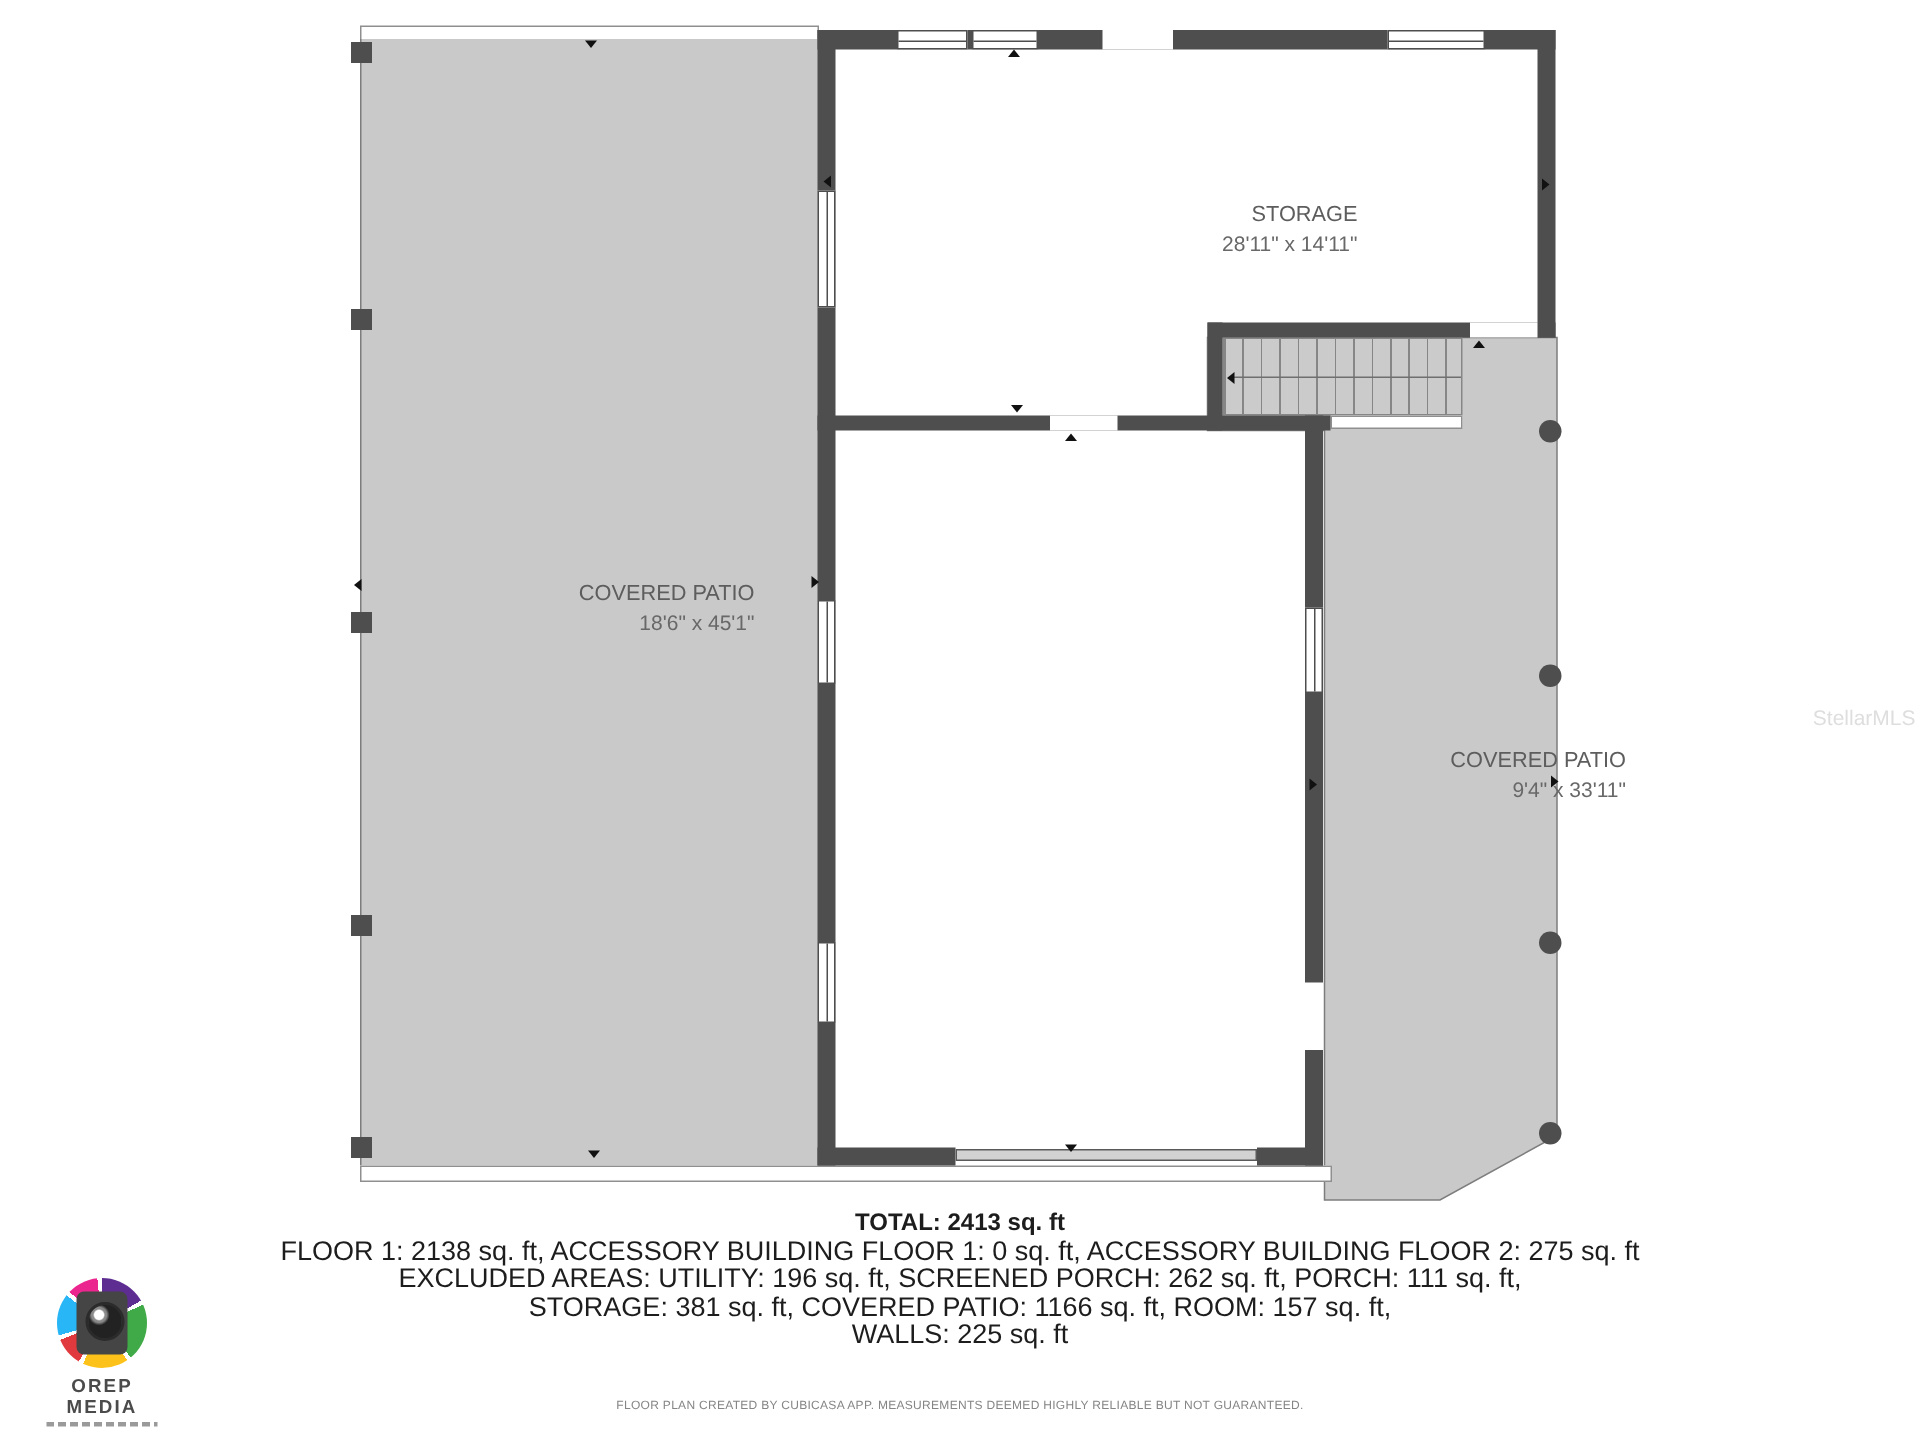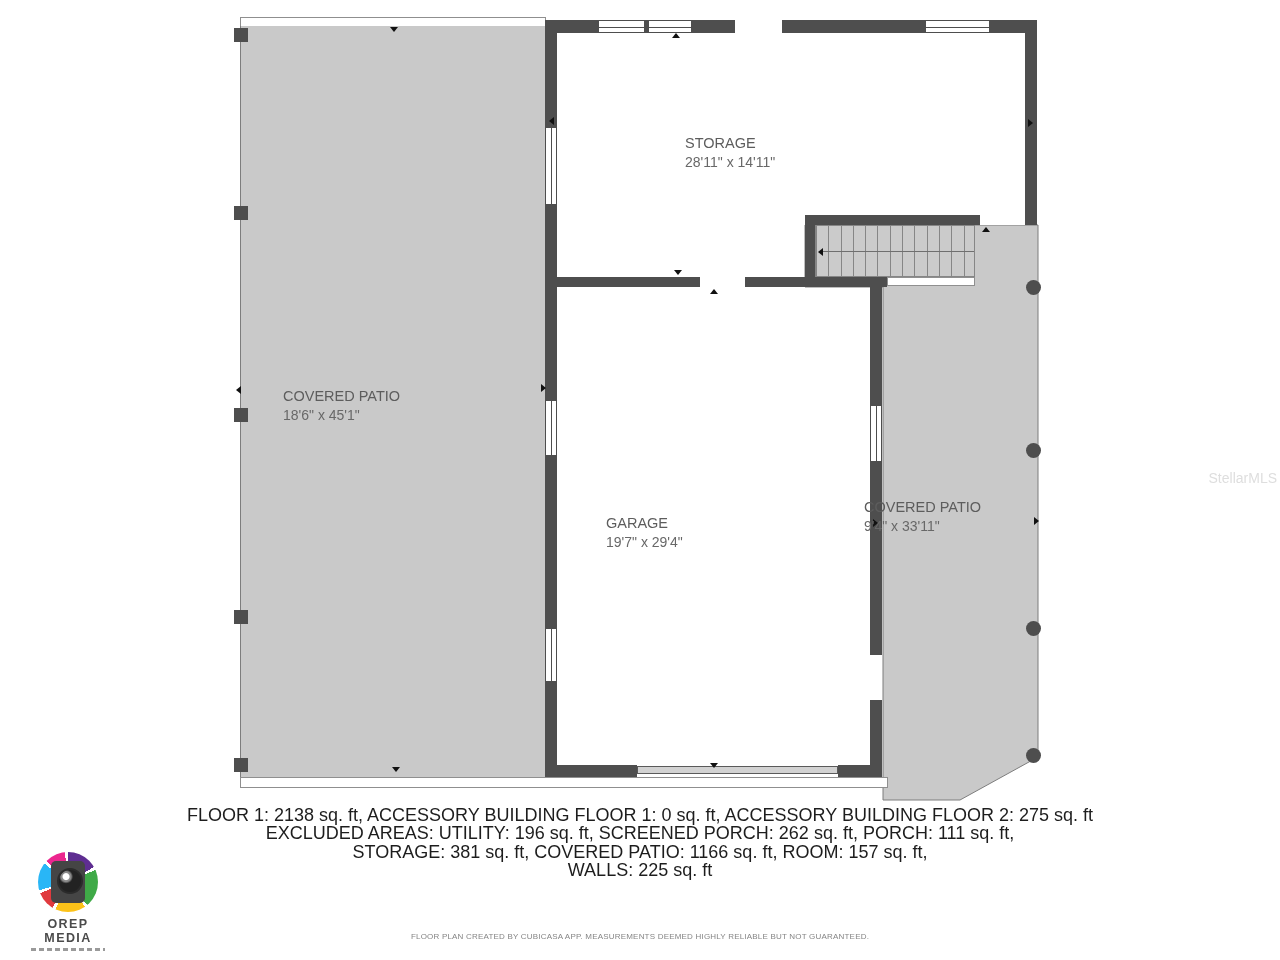--- a/index.html
+++ b/index.html
@@ -29,21 +29,21 @@
   
   .post-sq{width:14px;height:14px;background:#4e4e4e;}
   .post-c{width:15px;height:15px;background:#4e4e4e;border-radius:50%;}
   
   .tri{width:0;height:0;}
   .tri-up{border-left:4px solid transparent;border-right:4px solid transparent;border-bottom:5px solid #111;}
   .tri-down{border-left:4px solid transparent;border-right:4px solid transparent;border-top:5px solid #111;}
   .tri-left{border-top:4px solid transparent;border-bottom:4px solid transparent;border-right:5px solid #111;}
   .tri-right{border-top:4px solid transparent;border-bottom:4px solid transparent;border-left:5px solid #111;}
   
-  .room-label{width:220px;text-align:left;color:#5d5d5d;font-size:14.5px;line-height:19px;}
+  .room-label{width:220px;text-align:right;color:#5d5d5d;font-size:14.5px;line-height:19px;}
   .room-label .dims{color:#686868;font-size:14px;}
   
   .summary{left:0;width:1280px;text-align:center;color:#1d1d1d;}
   .summary .total{font-weight:bold;font-size:16px;line-height:19px;}
   .summary .line{font-size:18px;line-height:18.4px;}
   .disclaimer{left:0;width:1280px;text-align:center;font-size:8px;letter-spacing:.2px;color:#858585;}
   
   .watermark{color:#dedede;font-size:14px;margin-left:32px;}
   
   .logo{width:86px;text-align:center;}
@@ -138,31 +138,28 @@
   <div class="abs tri tri-down" style="left:710px;top:763px;"></div>
 
   <div class="abs room-label" style="left:685px;top:134px;">
     <div>STORAGE</div>
     <div class="dims">28'11" x 14'11"</div>
   </div>
   <div class="abs room-label" style="left:283px;top:387px;">
     <div>COVERED PATIO</div>
     <div class="dims">18'6" x 45'1"</div>
   </div>
-  <div class="abs room-label" style="left:606px;top:514px;">
-    <div>GARAGE</div>
-    <div class="dims">19'7" x 29'4"</div>
-  </div>
   <div class="abs room-label" style="left:864px;top:498px;">
     <div>COVERED PATIO</div>
     <div class="dims">9'4" x 33'11"</div>
   </div>
 </div>
 
 <div class="abs summary" style="top:806px;">
+  <div class="total">TOTAL: 2413 sq. ft</div>
   <div class="line">FLOOR 1: 2138 sq. ft, ACCESSORY BUILDING FLOOR 1: 0 sq. ft, ACCESSORY BUILDING FLOOR 2: 275 sq. ft</div>
   <div class="line">EXCLUDED AREAS: UTILITY: 196 sq. ft, SCREENED PORCH: 262 sq. ft, PORCH: 111 sq. ft,</div>
   <div class="line">STORAGE: 381 sq. ft, COVERED PATIO: 1166 sq. ft, ROOM: 157 sq. ft,</div>
   <div class="line">WALLS: 225 sq. ft</div>
 </div>
 
 <div class="abs disclaimer" style="top:932px;">FLOOR PLAN CREATED BY CUBICASA APP. MEASUREMENTS DEEMED HIGHLY RELIABLE BUT NOT GUARANTEED.</div>
 
 <div class="abs watermark" style="right:3px;top:470px;">StellarMLS</div>
 

